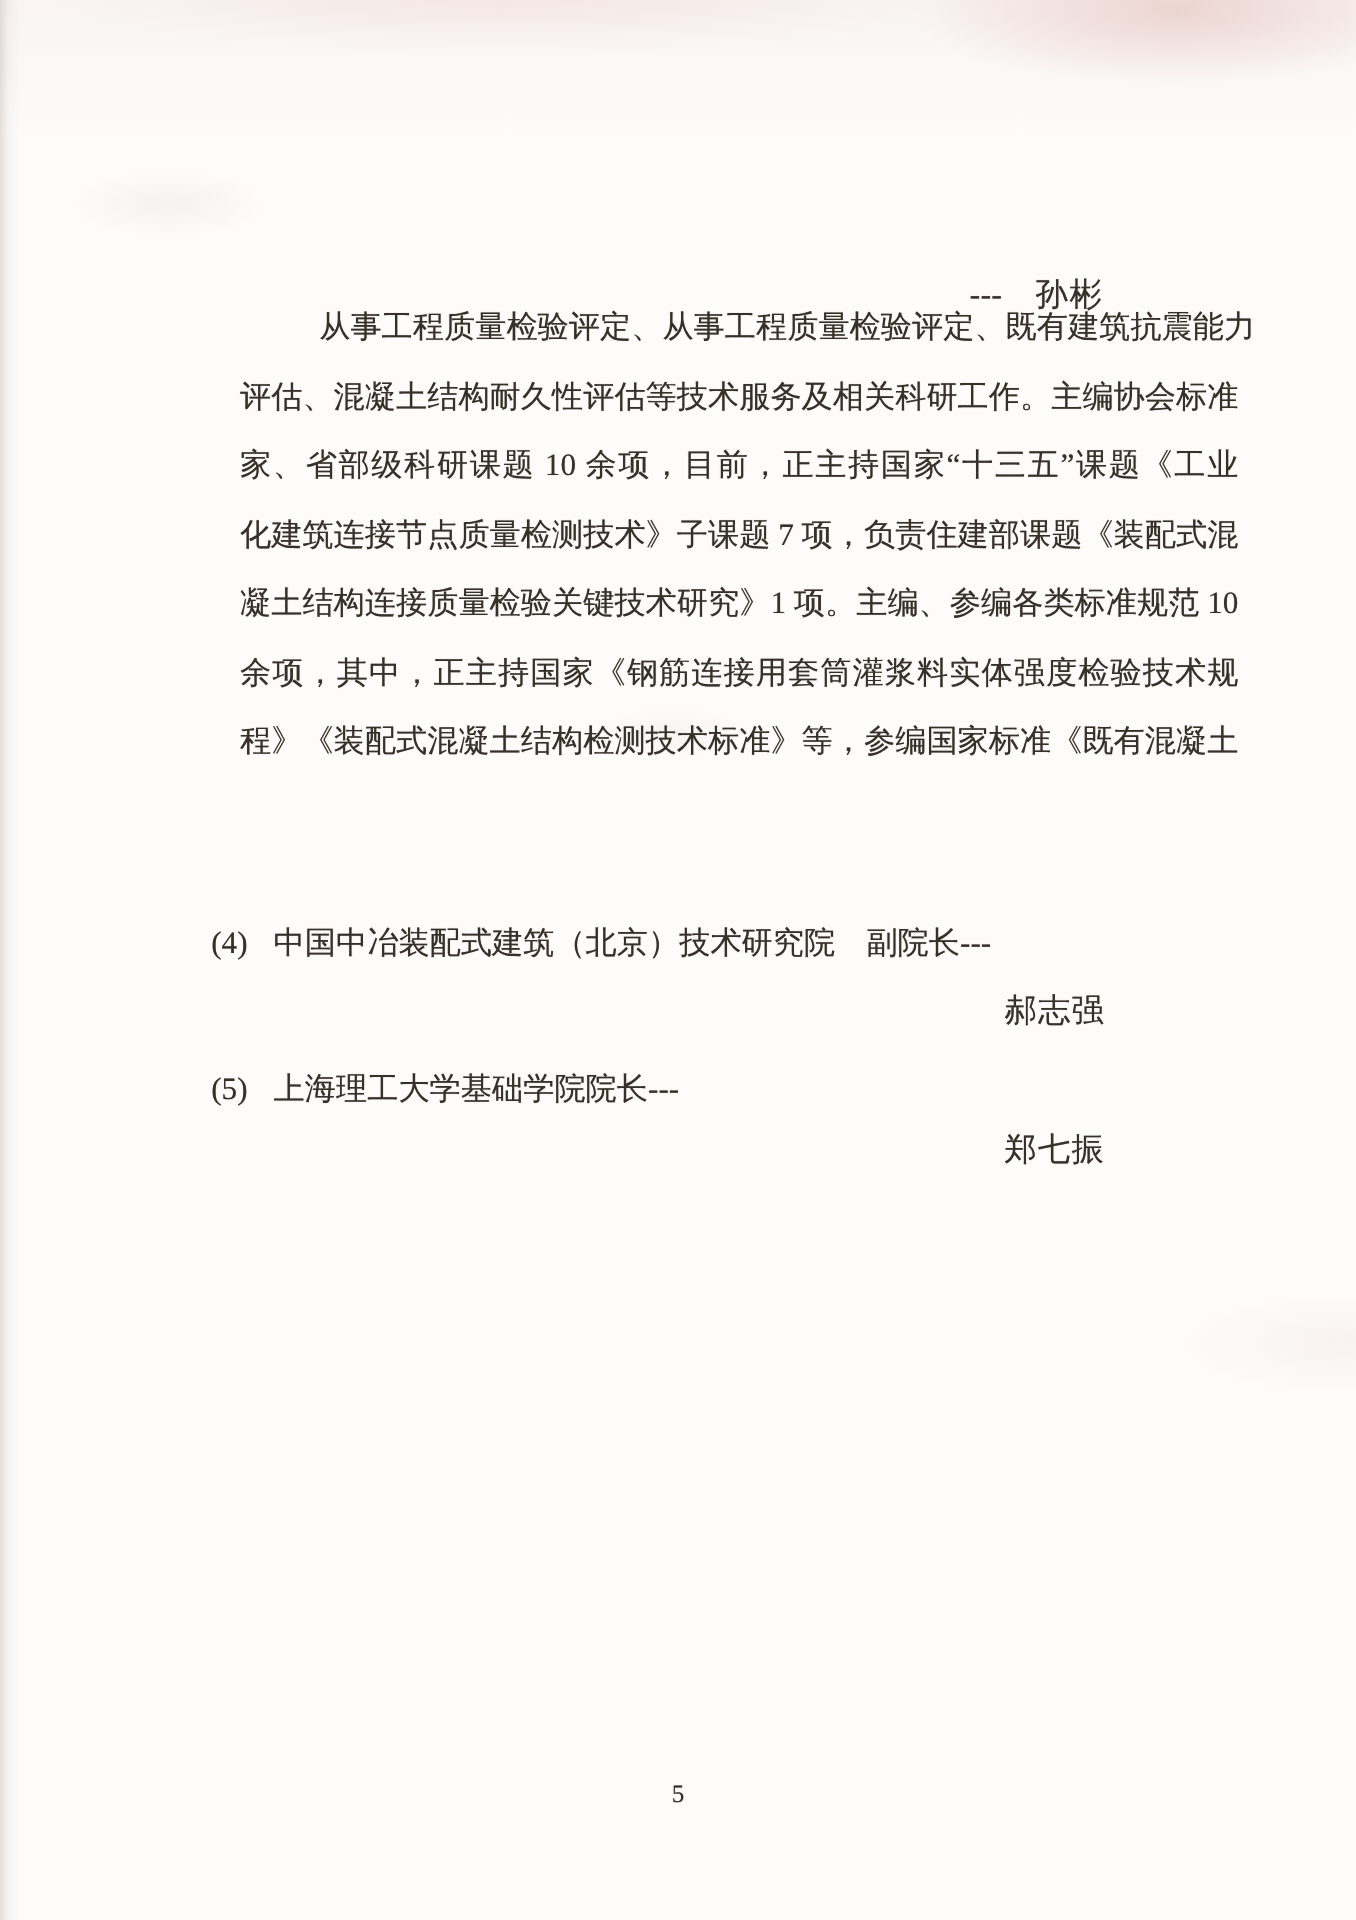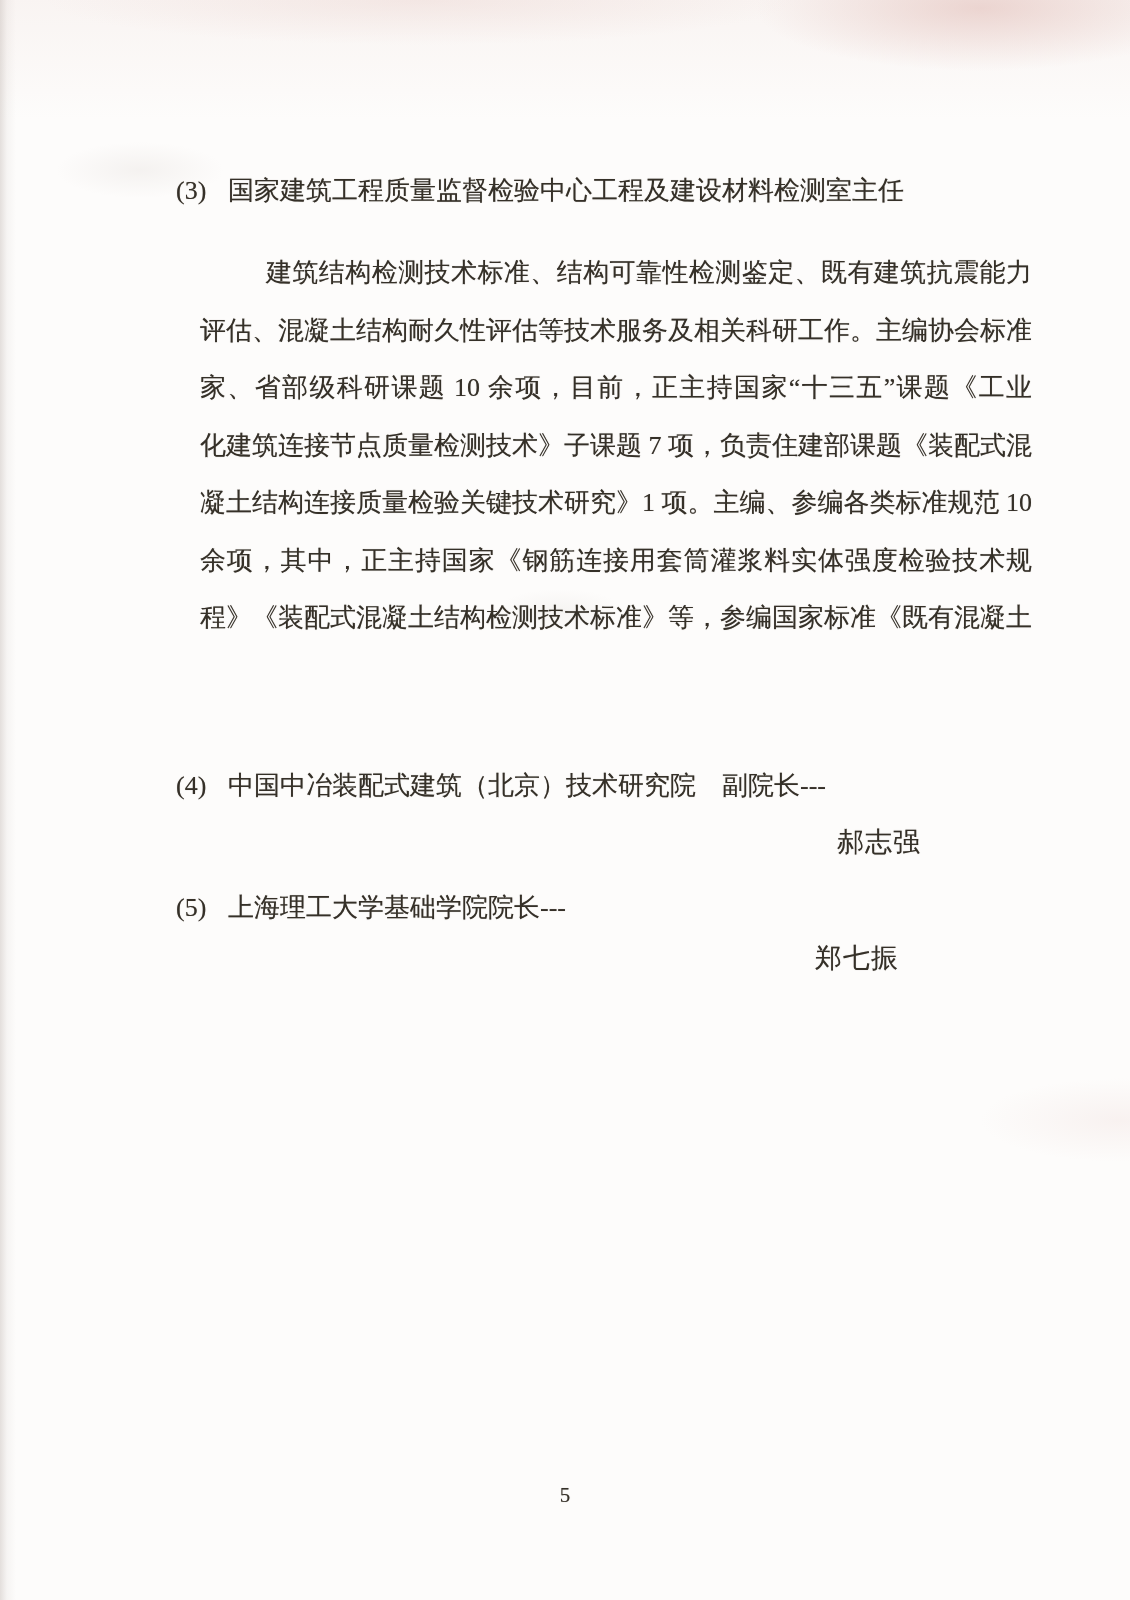--- a/index.html
+++ b/index.html
@@ -48,21 +48,21 @@
   .sig-line {
     position: absolute;
     font-size: 27px;
     line-height: 34px;
     white-space: pre;
     letter-spacing: 1px;
   }
   #sig3 { left: 777px; top: 194px; }
   #sig3 .dashes { margin-right: 28px; letter-spacing: 0; }
   #sig4 { left: 806px; top: 791px; }
-  #sig5 { left: 784px; top: 907px; }
+  #sig5 { left: 806px; top: 907px; }
 
   
   .para {
     position: absolute;
     left: 200px;
     top: 244px;
     width: 832px;
   }
   .para-line {
     font-size: 26px;
@@ -84,27 +84,27 @@
     text-align: center;
     font-size: 21px;
     line-height: 26px;
   }
 </style>
 </head>
 <body>
 
 <div class="page">
 
-  <div class="item-line scan-text" id="item3-line">
-    <span class="marker">(3)</span><span class="title">国家建筑工程质量监督检验中心工程及建设材料检测室主任</span>
+
+  <div class="sig-line scan-text" id="sig3">
+    <span class="dashes">---</span><span>孙彬</span>
   </div>
 
-
   <div class="para scan-text">
-    <div class="para-line first">建筑结构检测技术标准、结构可靠性检测鉴定、既有建筑抗震能力</div>
+    <div class="para-line first">从事工程质量检验评定、从事工程质量检验评定、既有建筑抗震能力</div>
     <div class="para-line">评估、混凝土结构耐久性评估等技术服务及相关科研工作。主编协会标准</div>
     <div class="para-line">家、省部级科研课题 10 余项，目前，正主持国家“十三五”课题《工业</div>
     <div class="para-line">化建筑连接节点质量检测技术》子课题 7 项，负责住建部课题《装配式混</div>
     <div class="para-line">凝土结构连接质量检验关键技术研究》1 项。主编、参编各类标准规范 10</div>
     <div class="para-line">余项，其中，正主持国家《钢筋连接用套筒灌浆料实体强度检验技术规</div>
     <div class="para-line">程》《装配式混凝土结构检测技术标准》等，参编国家标准《既有混凝土</div>
   </div>
 
   <div class="item-line scan-text" id="item4-line">
     <span class="marker">(4)</span><span class="title">中国中冶装配式建筑（北京）技术研究院　副院长---</span>

